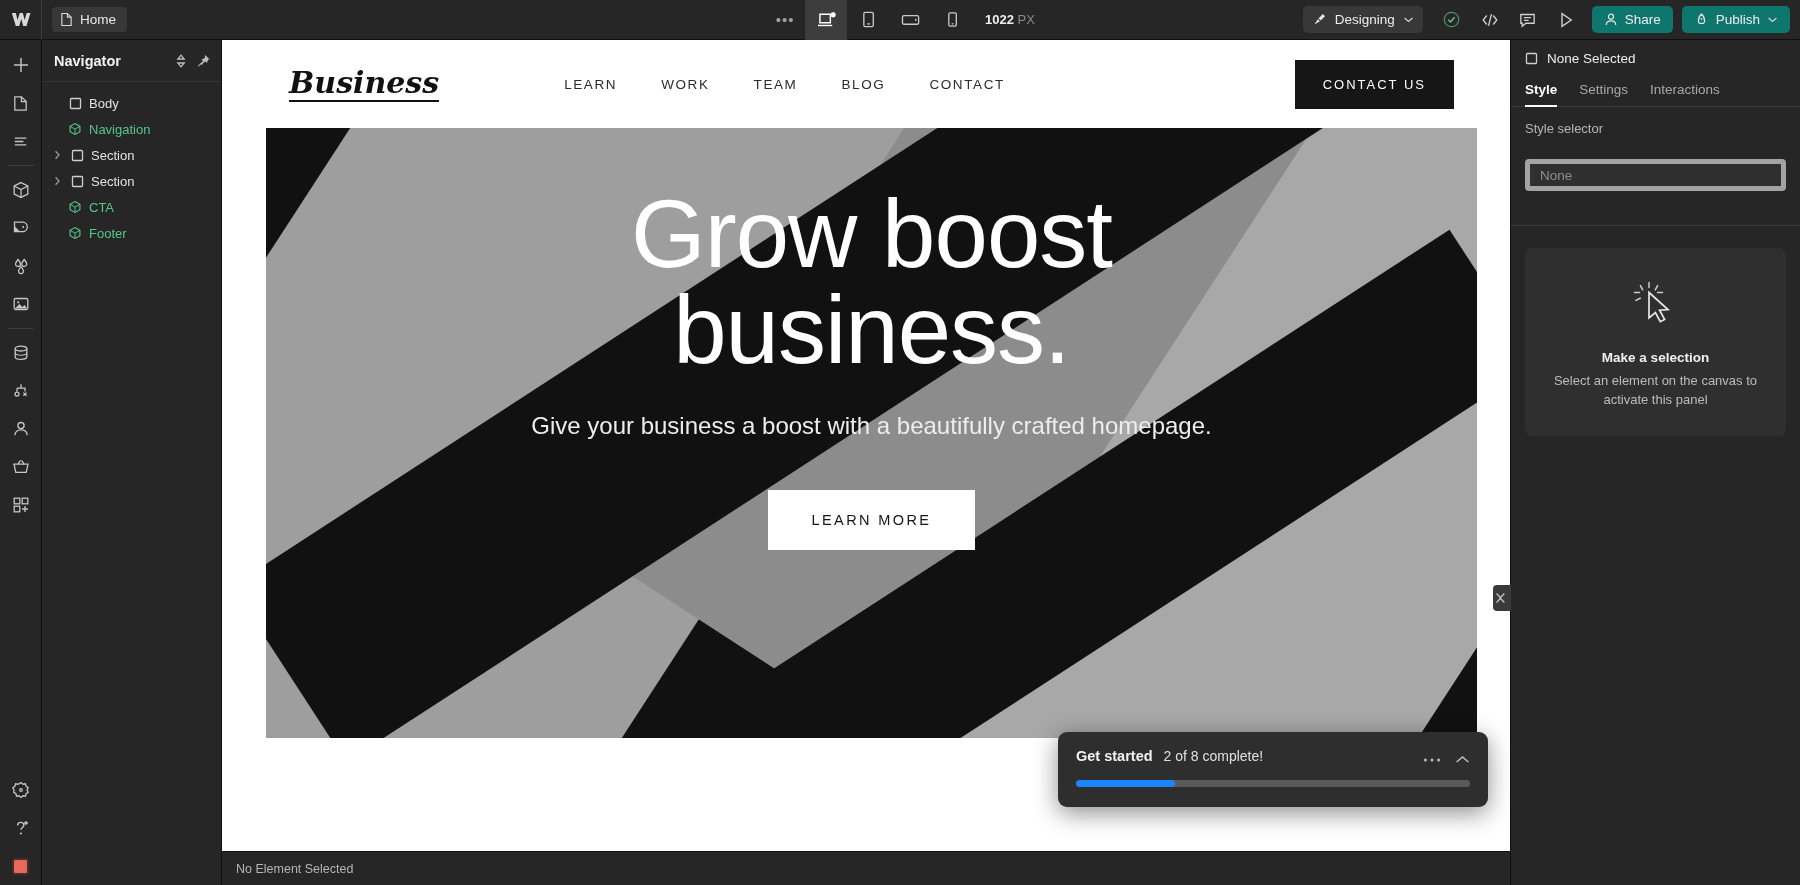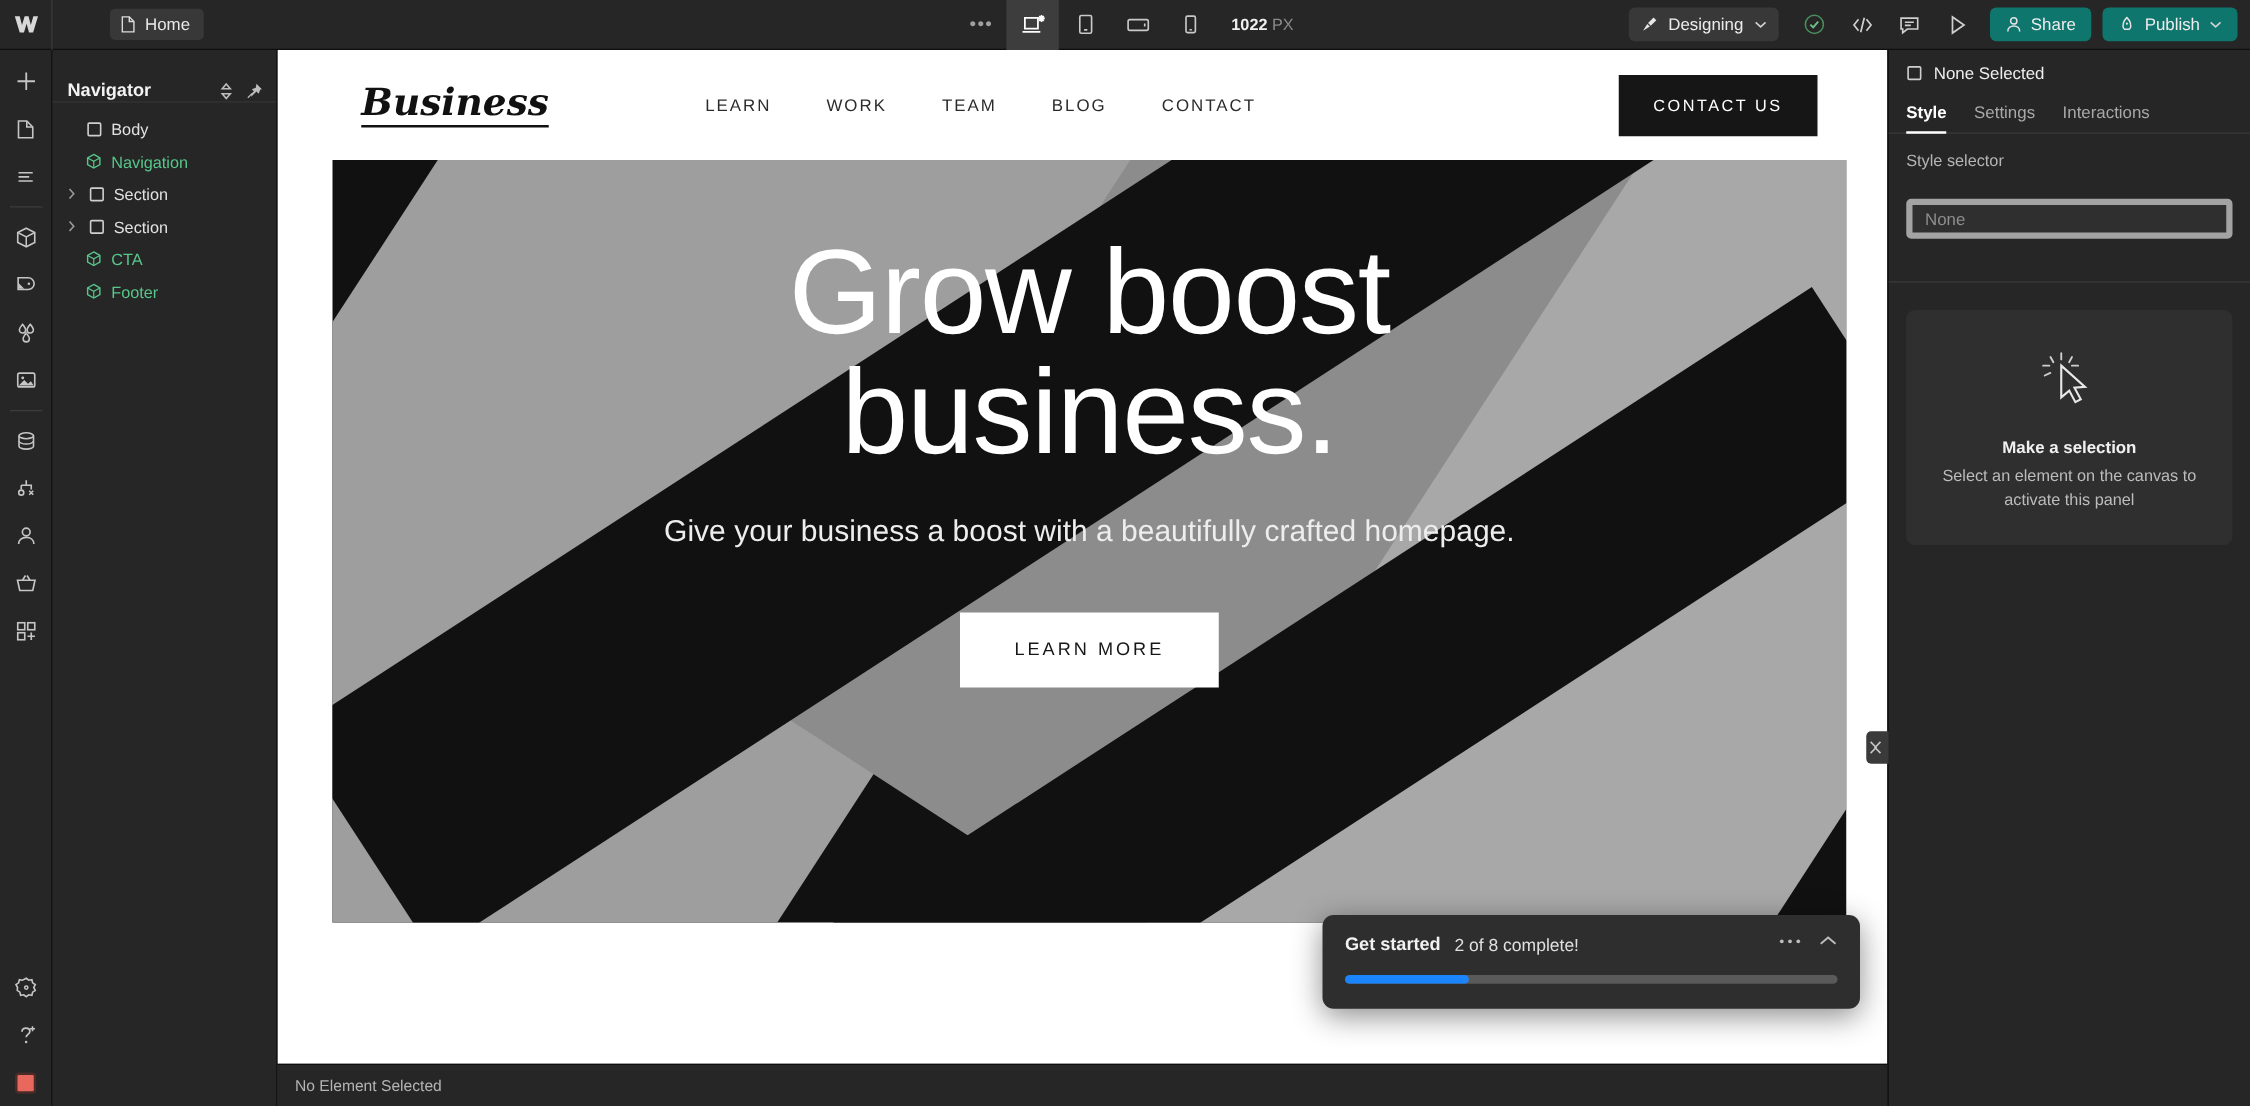--- a/index.html
+++ b/index.html
@@ -7,21 +7,21 @@
     width: 1800px; height: 885px;
     background: #1a1a1a;
     font-family: "Liberation Sans", sans-serif;
     overflow: hidden;
   }
   .app { position: relative; width: 1800px; height: 885px; display: flex; flex-direction: column; }
 
   
   .topbar {
     height: 40px; background: #262626; border-bottom: 1px solid #0f0f0f;
-    display: flex; align-items: center; flex: 0 0 40px; position: relative; gap: 36px;
+    display: flex; align-items: center; flex: 0 0 40px; position: relative;
   }
   .tb-logo {
     width: 42px; height: 40px; display: flex; align-items: center; justify-content: center;
     border-right: 1px solid #3a3a3a;
   }
   .tb-left { display: flex; align-items: center; padding-left: 10px; gap: 8px; }
   .page-tab {
     display: flex; align-items: center; gap: 7px;
     background: #383838; border-radius: 4px; padding: 5px 11px 5px 8px;
     color: #e8e8e8; font-size: 13.5px;
@@ -76,21 +76,21 @@
   .rail-sep { width: 26px; height: 1px; background: #3c3c3c; margin: 5px 0; }
   .rail-spacer { flex: 1; }
   .rail-chip { width: 17px; height: 17px; border-radius: 3px; background: #e8685e; border: 2px solid #4a2b28; }
 
   
   .navpanel {
     width: 180px; background: #262626; border-right: 1px solid #0f0f0f;
     display: flex; flex-direction: column; flex: 0 0 180px;
   }
   .nav-head {
-    height: 42px; display: flex; align-items: flex-end; padding: 0 10px 0 12px;
+    height: 42px; display: flex; align-items: center; padding: 0 10px 0 12px;
     border-bottom: 1px solid #353535;
   }
   .nav-title { color: #f2f2f2; font-size: 14.5px; font-weight: 700; }
   .nav-head-ico { margin-left: auto; display: flex; gap: 8px; color: #b9b9b9; }
   .nav-tree { padding: 8px 0 0 0; }
   .nav-row {
     display: flex; align-items: center; height: 26px; padding-left: 10px; gap: 7px;
     color: #e2e2e2; font-size: 13px;
   }
   .nav-row.lvl1 { padding-left: 10px; }
@@ -151,21 +151,21 @@
     display: flex; align-items: center; padding-left: 14px;
     color: #b4b4b4; font-size: 12.5px; flex: 0 0 34px;
   }
 
   
   .toast {
     position: absolute; right: 22px; bottom: 44px; width: 430px;
     background: #2e2e2e; border-radius: 9px; padding: 16px 18px 20px;
     box-shadow: 0 6px 24px rgba(0,0,0,.45); z-index: 20;
   }
-  .toast-top { display: flex; align-items: flex-start; }
+  .toast-top { display: flex; align-items: flex-end; }
   .toast-title { color: #f2f2f2; font-size: 14.5px; font-weight: 700; }
   .toast-sub { color: #e0e0e0; font-size: 14px; margin-left: 11px; }
   .toast-acts { margin-left: auto; display: flex; align-items: center; gap: 14px; color: #bdbdbd; }
   .toast-bar { margin-top: 16px; height: 7px; border-radius: 4px; background: #5a5a5a; overflow: hidden; }
   .toast-fill { height: 100%; border-radius: 4px; background: #1a85ff; }
 
   
   .stylepanel {
     width: 290px; background: #262626; border-left: 1px solid #0f0f0f;
     display: flex; flex-direction: column; flex: 0 0 290px; position: relative;

